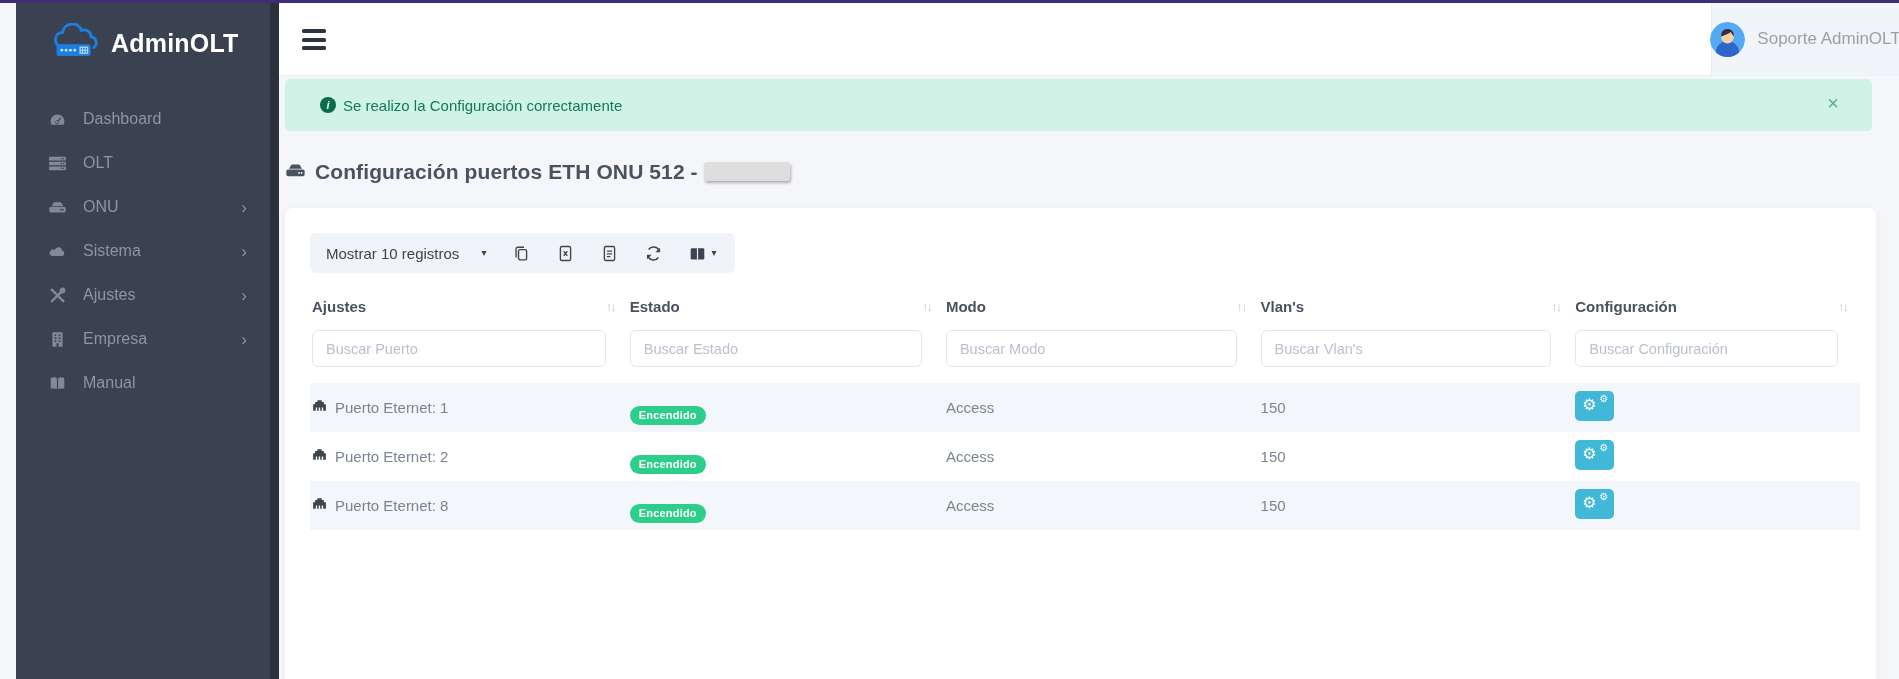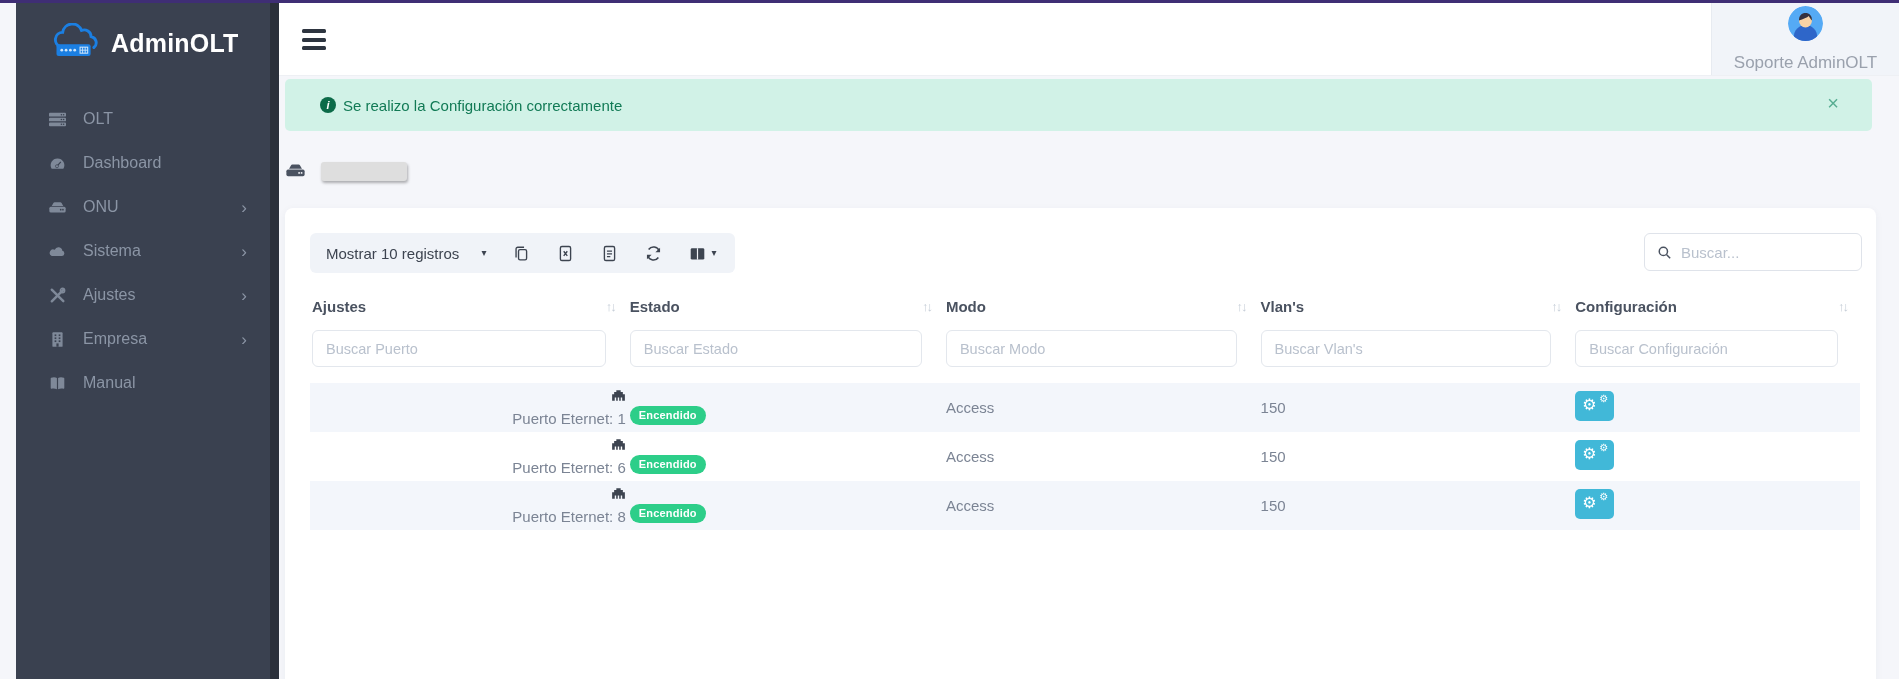--- a/index.html
+++ b/index.html
@@ -20,21 +20,21 @@
   .menu { margin-top:34px; }
   .menu-item { position:relative; height:44px; display:flex; align-items:center; padding-left:33px; color:#8b95a5; font-size:16px; cursor:pointer; }
   .menu-item .mi-icon { width:34px; display:flex; align-items:center; color:#7f8999; }
   .menu-item svg { width:17px; height:17px; }
   .menu-chevron { position:absolute; right:32px; font-size:17px; color:#8b95a5; line-height:1; }
 
   
   .header { position:absolute; left:263px; top:3px; right:0; height:73px; background:#fff; border-bottom:1px solid #eef0f4; z-index:5; }
   .hamburger { position:absolute; left:39px; top:26px; width:24px; height:21px; display:flex; flex-direction:column; justify-content:space-between; cursor:pointer; background:none; border:none; }
   .hamburger span { display:block; height:4px; background:#2e3540; border-radius:1.5px; }
-  .user-block { position:absolute; right:0; top:0; bottom:0; width:188px; background:#f1f4f9; border-left:1px solid #e7ebf1; display:flex; align-items:center; justify-content:center; gap:12px; cursor:pointer;flex-direction:column; }
+  .user-block { position:absolute; right:0; top:0; bottom:0; width:188px; background:#f1f4f9; border-left:1px solid #e7ebf1; display:flex; align-items:center; justify-content:center; gap:12px; cursor:pointer; }
   .avatar { width:35px; height:35px; border-radius:50%; overflow:hidden; flex:none; }
   .user-name { font-size:17px; color:#9aa1ad; white-space:nowrap; }
 
   
   .content { position:absolute; left:263px; top:76px; right:0; bottom:0; }
 
   .alert { position:absolute; left:22px; right:27px; top:3px; height:52px; background:#d1f2e7; border-radius:5px; display:flex; align-items:center; padding-left:35px; gap:7px; }
   .alert-text { color:#117a55; font-size:15px; }
   .info-icon { width:16px; height:16px; border-radius:50%; background:#0c6b49; color:#fff; font-size:11px; font-weight:bold; font-style:italic; display:flex; align-items:center; justify-content:center; flex:none; }
   .alert-close { position:absolute; right:33px; top:14px; background:none; border:none; color:#58ad92; font-size:20px; line-height:1; cursor:pointer; }
@@ -60,21 +60,21 @@
   .search-box input::placeholder, .filter-input::placeholder { color:#b9c1cd; }
 
   table.grid { width:calc(100% - 41px); margin:17px 16px 0 25px; border-collapse:collapse; table-layout:fixed; }
   .grid thead th { text-align:left; font-size:15px; font-weight:bold; color:#4a5260; padding:8px 24px 11px 2px; position:relative; cursor:pointer; }
   .sort-glyph { position:absolute; right:13px; top:9px; font-size:13px; font-weight:normal; color:#c5cdd7; letter-spacing:-2px; }
   .grid .filter-row td { padding:4px 22px 16px 2px; }
   .filter-input { width:100%; height:37px; border:1.5px solid #e3e7ed; border-radius:6px; padding:0 13px; font-family:inherit; font-size:14.5px; color:#4a5260; outline:none; background:#fff; }
   .grid tbody tr { height:49px; }
   .grid tbody tr:nth-child(odd) { background:#f3f6fb; }
   .grid tbody td { font-size:15px; color:#7b8494; padding:0 2px; vertical-align:middle; }
-  .port-cell { display:flex; align-items:flex-end; gap:8px;flex-direction:column; }
+  .port-cell { display:flex; align-items:flex-start; gap:8px; }
   .port-cell svg { width:15px; height:13px; color:#3d4450; flex:none; }
   .badge { display:inline-block; background:#2dce89; color:#fff; font-size:11px; font-weight:bold; padding:3px 9px 4px; border-radius:10px; letter-spacing:.2px;margin-top:16px; }
   .gear-btn { position:relative; width:39px; height:30px; background:#41b8d8; border:none; border-radius:5px; color:#fff; cursor:pointer; }
   .gear-big { position:absolute; left:7px; top:6px; font-size:16px; line-height:1; }
   .gear-small { position:absolute; right:6px; top:3px; font-size:10px; line-height:1; }
 
   .card-foot { padding:19px 14px 0 25px; }
   .summary { font-size:15px; color:#6c7686; }
   .paging { display:flex; justify-content:flex-end; margin-top:9px; }
   .page-btn { padding:10px 15px; border:1px solid #dde2e8; background:#fff; color:#8a93a2; font-family:inherit; font-size:15px; cursor:pointer; margin-left:-1px; }
@@ -101,42 +101,42 @@
         <path d="M40.1 29.6v7.4 M43.3 29.6v7.4 M37 33.3h9.4" stroke="#cfe6fb" stroke-width="1.1"></path>
       </svg>
     </span>
     <span class="brand-text">AdminOLT</span>
   </div>
 
   <div class="menu">
     <div class="menu-item">
       <span class="mi-icon">
         <svg viewBox="0 0 20 20" fill="currentColor">
+            <path d="M10 4a8 8 0 0 0-6.9 12.1h13.8A8 8 0 0 0 10 4z"></path>
+            <path d="M9.2 13.3l4.7-5.2" stroke="#3a4150" stroke-width="1.4"></path>
+            <circle cx="9.4" cy="13.2" r="1.8" stroke="#3a4150" stroke-width=".8"></circle>
+          </svg>
+      </span>
+      <span>Dashboard</span>
+    </div>
+    <div class="menu-item">
+      <span class="mi-icon">
+        <svg viewBox="0 0 20 20" fill="currentColor">
             <rect y="2.2" width="20" height="4.4" rx="1.1"></rect>
             <rect y="7.8" width="20" height="4.4" rx="1.1"></rect>
             <rect y="13.4" width="20" height="4.4" rx="1.1"></rect>
             <circle cx="14.6" cy="4.4" r=".9" fill="#3a4150"></circle>
             <circle cx="17.2" cy="4.4" r=".9" fill="#3a4150"></circle>
             <circle cx="14.6" cy="10" r=".9" fill="#3a4150"></circle>
             <circle cx="17.2" cy="10" r=".9" fill="#3a4150"></circle>
             <circle cx="14.6" cy="15.6" r=".9" fill="#3a4150"></circle>
             <circle cx="17.2" cy="15.6" r=".9" fill="#3a4150"></circle>
           </svg>
       </span>
       <span>OLT</span>
-    </div>
-    <div class="menu-item">
-      <span class="mi-icon">
-        <svg viewBox="0 0 20 20" fill="currentColor">
-            <path d="M10 4a8 8 0 0 0-6.9 12.1h13.8A8 8 0 0 0 10 4z"></path>
-            <path d="M9.2 13.3l4.7-5.2" stroke="#3a4150" stroke-width="1.4"></path>
-            <circle cx="9.4" cy="13.2" r="1.8" stroke="#3a4150" stroke-width=".8"></circle>
-          </svg>
-      </span>
-      <span>Dashboard</span>
     </div>
     <div class="menu-item">
       <span class="mi-icon">
         <svg viewBox="0 0 20 20" fill="currentColor">
             <path d="M3.2 8.2l2-3.5A1.7 1.7 0 0 1 6.7 3.8h6.6a1.7 1.7 0 0 1 1.5.9l2 3.5z"></path>
             <rect x=".4" y="9" width="19.2" height="7" rx="1.8"></rect>
             <circle cx="13.8" cy="12.5" r="1" fill="#3a4150"></circle>
             <circle cx="16.4" cy="12.5" r="1" fill="#3a4150"></circle>
           </svg>
       </span>
@@ -221,21 +221,21 @@
 
   <div class="title-row">
     <span>
       <svg viewBox="0 0 20 20" fill="currentColor">
           <path d="M3.2 8.2l2-3.5a1.7 1.7 0 0 1 1.5-.9h6.6a1.7 1.7 0 0 1 1.5.9l2 3.5z"></path>
           <rect x=".4" y="9" width="19.2" height="7" rx="1.8"></rect>
           <circle cx="13.8" cy="12.5" r="1" fill="#f5f6fa"></circle>
           <circle cx="16.4" cy="12.5" r="1" fill="#f5f6fa"></circle>
         </svg>
     </span>
-    <h1 class="page-title"><span class="redacted"></span></h1>
+    <h1 class="page-title"><span>Configuración puertos ETH ONU 512 -</span><span class="redacted"></span></h1>
   </div>
 
   <section class="card">
     <div class="card-head">
       <div class="toolbar">
         <button class="length-menu">
           <span>Mostrar 10 registros</span>
           <span class="caret">▾</span>
         </button>
         <button class="tb-btn" aria-label="copiar">
@@ -266,27 +266,20 @@
         </button>
         <button class="tb-btn" aria-label="columnas">
           <svg viewBox="0 0 20 20" fill="currentColor">
               <rect x="2" y="3.8" width="16" height="13.4" rx="1.6"></rect>
               <rect x="9.3" y="3.8" width="1.4" height="13.4" fill="#f0f3f8"></rect>
             </svg>
           <span class="caret">▾</span>
         </button>
       </div>
 
-      <div class="search-box">
-        <svg viewBox="0 0 20 20" fill="none" stroke="currentColor" stroke-width="2">
-            <circle cx="8.5" cy="8.5" r="5.5"></circle>
-            <path d="M12.9 12.9L17.6 17.6"></path>
-          </svg>
-        <input type="text" placeholder="Buscar..." style="">
-      </div>
     </div>
 
     <table class="grid">
       <colgroup>
         <col style="width:20.5%">
           <col style="width:20.4%">
           <col style="width:20.3%">
           <col style="width:20.3%">
           <col>
       </colgroup>
@@ -320,21 +313,21 @@
           <td>Access</td>
           <td>150</td>
           <td><button class="gear-btn" aria-label="configurar"><span class="gear-big">⚙</span><span class="gear-small">⚙</span></button></td>
         </tr>
         <tr>
           <td>
               <span class="port-cell">
                 <svg viewBox="0 0 20 17" fill="currentColor">
                   <path d="M1.5 15.5V6.8h2.7V3.9h2.9V1.5h5.8v2.4h2.9v2.9h2.7v8.7h-3.6v-4.4h-1.9v4.4h-2.1v-4.4h-1.9v4.4H6.9v-4.4H5v4.4z"></path>
                 </svg>
-                <span>Puerto Eternet: 6</span>
+                <span>Puerto Eternet: 2</span>
               </span>
             </td>
           <td><span class="badge">Encendido</span></td>
           <td>Access</td>
           <td>150</td>
           <td><button class="gear-btn" aria-label="configurar"><span class="gear-big">⚙</span><span class="gear-small">⚙</span></button></td>
         </tr>
         <tr>
           <td>
               <span class="port-cell">

